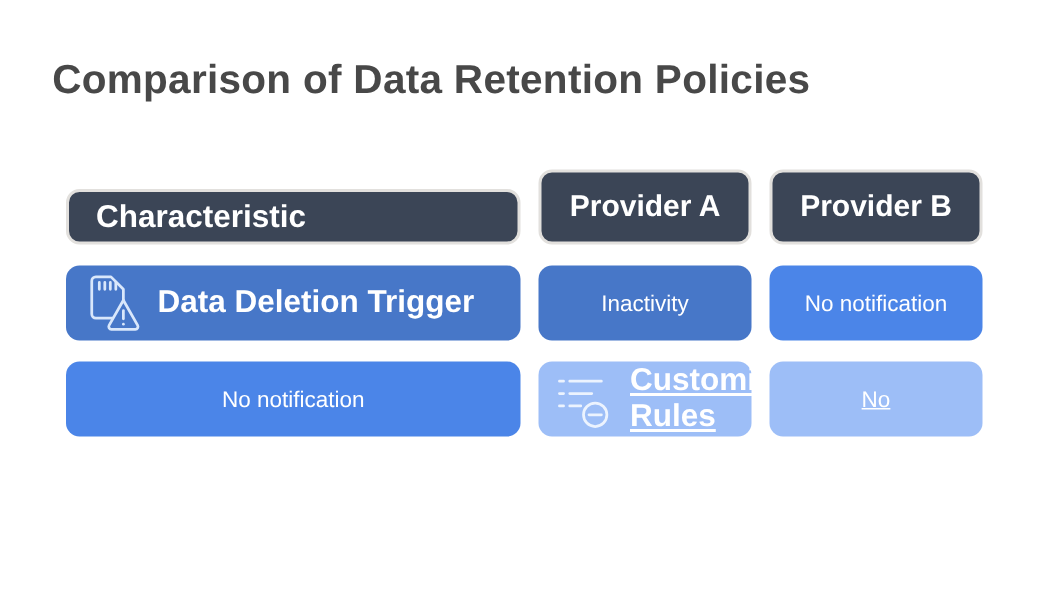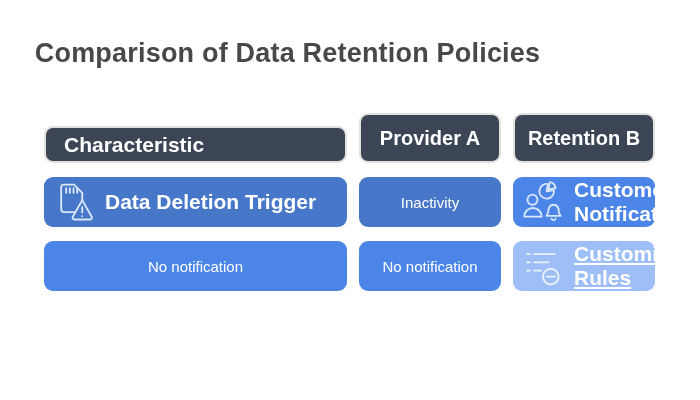--- a/index.html
+++ b/index.html
@@ -53,66 +53,56 @@
 
   <div class="grid">
 
     <div class="cell hdr hdr-char">
       <span>Characteristic</span>
     </div>
     <div class="cell hdr hdr-prov">
       <span>Provider A</span>
     </div>
     <div class="cell hdr hdr-prov">
-      <span>Retention B</span>
+      <span>Provider B</span>
     </div>
 
     <div class="cell label-cell bg-row1">
       <span class="icon">
         <svg viewBox="0 0 48 48" fill="none" stroke="var(--icon-stroke)" stroke-width="2" stroke-linecap="round" stroke-linejoin="round">
           <path d="M13 5 h11 l9 9 v18 a3 3 0 0 1 -3 3 H13 a3 3 0 0 1 -3 -3 V8 a3 3 0 0 1 3 -3 Z"></path>
           <path d="M15.5 9 v5 M19.5 9 v5 M23.5 9 v5 M27.5 9 v5"></path>
           <path d="M33 22 L43.4 40.3 a1.9 1.9 0 0 1 -1.65 2.8 H24.25 a1.9 1.9 0 0 1 -1.65 -2.8 Z" fill="var(--row1-bg)"></path>
           <path d="M33 29.5 v6"></path>
           <path d="M33 39.4 v0.01"></path>
         </svg>
       </span>
       <span>Data Deletion Trigger</span>
     </div>
     <div class="cell value-cell bg-row1">
       <span>Inactivity</span>
     </div>
 
-    <div class="cell label-cell bg-row2">
-      <span class="icon">
-        <svg viewBox="0 0 48 48" fill="none" stroke="var(--icon-stroke)" stroke-width="2" stroke-linecap="round" stroke-linejoin="round">
-          <path d="M29.4 4.4 A8 8 0 1 0 35.9 10.9 L28 12.3 Z"></path>
-          <path d="M31.4 2.3 A8 8 0 0 1 37.9 8.8 L30 10.2 Z"></path>
-          <circle cx="12.5" cy="21.5" r="5.5"></circle>
-          <path d="M3.5 40 a9.5 9.5 0 0 1 19 0 Z"></path>
-          <path d="M29.7 35.6 c0 -5.6 2.3 -8.6 5.8 -8.6 s5.8 3 5.8 8.6 l1.9 3.5 H27.8 Z"></path>
-          <path d="M33.3 42.2 a2.3 2.3 0 0 0 4.4 0"></path>
-        </svg>
-      </span>
-      <span>Customer Notification</span>
-    </div>
     <div class="cell value-cell bg-row2">
       <span>No notification</span>
     </div>
     <div class="cell value-cell bg-row2">
       <span>No notification</span>
     </div>
 
     <div class="cell label-cell bg-row3">
       <span class="icon">
         <svg viewBox="0 0 48 48" fill="none" stroke="var(--icon-stroke-light)" stroke-width="2" stroke-linecap="round" stroke-linejoin="round">
           <path d="M6.5 11 h3 M14 11 h23"></path>
           <path d="M6.5 20 h3 M14 20 h16"></path>
           <path d="M6.5 29 h3 M14 29 h8"></path>
           <circle cx="32.5" cy="35.5" r="8.5"></circle>
           <path d="M28 35.5 h9"></path>
         </svg>
       </span>
       <span>Customizable Rules</span>
     </div>
+    <div class="cell value-cell bg-row3">
+      <span>No</span>
+    </div>
 
   </div>
 </div>
 
 </body></html>

